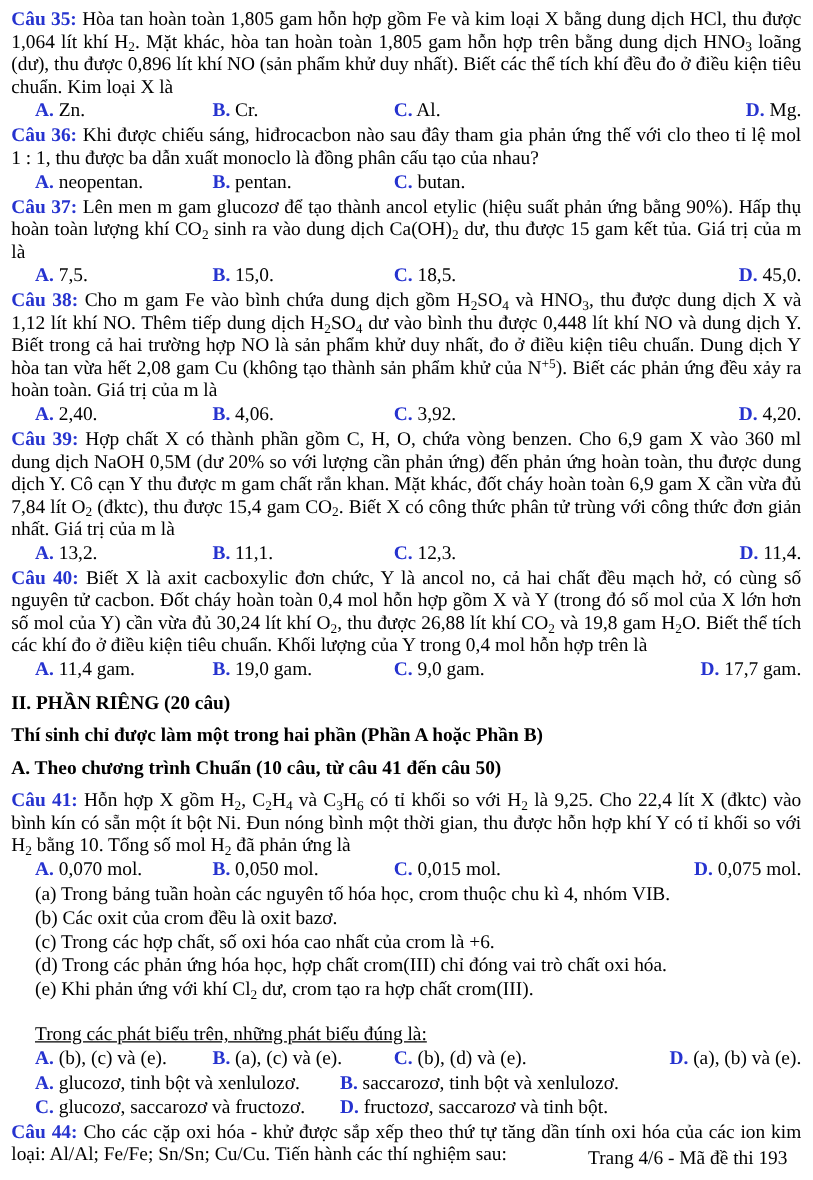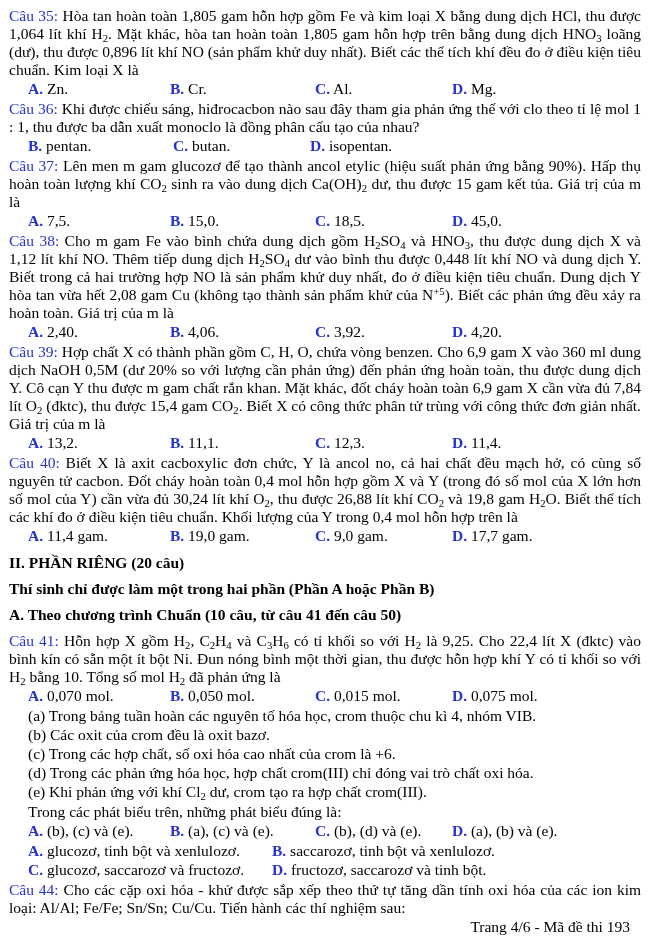--- a/index.html
+++ b/index.html
@@ -11,35 +11,35 @@
     font-family: "Liberation Serif", serif;
     font-size: 15.5px;
     line-height: 18px;
     position: relative;
     overflow: hidden;
   }
   .page { padding: 5px 9px 0 9px; }
 
   .question { margin-top: 2px; }
   .q-body { text-align: justify; }
-  .q-label { color: var(--accent, #2633cf); font-weight: normal; }
+  .q-label { color: var(--accent, #2633cf); font-weight: bold; }
 
   .heading { font-weight: bold; margin-top: 9px; }
   .heading + .question, .heading + .heading { margin-top: 8px; }
 
   .statement, .closing { padding-left: 19px; margin-top: 1px; }
-  .closing { margin-top: 2px; }
+  .closing { margin-top: 18px; text-decoration: underline; }
 
   .options-row { display: flex; padding-left: 19px; margin-top: 1px; }
   .opt { white-space: nowrap; }
   .opt-key { color: var(--accent, #2633cf); font-weight: bold; }
   .layout-four .o0 { width: 142px; }
   .layout-four .o1 { width: 145px; }
   .layout-four .o2 { width: 137px; }
-  .layout-four .o3 { flex: 1; }
+  .layout-four .o3 { flex: 1; text-align: right; }
   .layout-two .o0 { width: 244px; }
   .layout-two .o1 { flex: 1; }
 
   sub { font-size: 69%; vertical-align: baseline; position: relative; top: 0.28em; line-height: 0; }
   sup { font-size: 69%; vertical-align: baseline; position: relative; top: -0.45em; line-height: 0; }
 
   .footer { position: absolute; right: 20px; bottom: 8px; }
 </style>
 </head>
 <body>
@@ -51,23 +51,23 @@
         <div class="options-row layout-four">
           <div class="opt o0"><span class="opt-key">A.</span> Zn.</div>
           <div class="opt o1"><span class="opt-key">B.</span> Cr.</div>
           <div class="opt o2"><span class="opt-key">C.</span> Al.</div>
           <div class="opt o3"><span class="opt-key">D.</span> Mg.</div>
         </div>
       </div>
       <div class="question">
         <div class="q-body"><span class="q-label">Câu 36:</span> Khi được chiếu sáng, hiđrocacbon nào sau đây tham gia phản ứng thế với clo theo tỉ lệ mol 1 : 1, thu được ba dẫn xuất monoclo là đồng phân cấu tạo của nhau?</div>
         <div class="options-row layout-four">
+          <div class="opt o0"><span class="opt-key">A.</span> neopentan.</div>
           <div class="opt o1"><span class="opt-key">B.</span> pentan.</div>
           <div class="opt o2"><span class="opt-key">C.</span> butan.</div>
-          <div class="opt o3"><span class="opt-key">D.</span> isopentan.</div>
         </div>
       </div>
       <div class="question">
         <div class="q-body"><span class="q-label">Câu 37:</span> Lên men m gam glucozơ để tạo thành ancol etylic (hiệu suất phản ứng bằng 90%). Hấp thụ hoàn toàn lượng khí CO<sub>2</sub> sinh ra vào dung dịch Ca(OH)<sub>2</sub> dư, thu được 15 gam kết tủa. Giá trị của m là</div>
         <div class="options-row layout-four">
           <div class="opt o0"><span class="opt-key">A.</span> 7,5.</div>
           <div class="opt o1"><span class="opt-key">B.</span> 15,0.</div>
           <div class="opt o2"><span class="opt-key">C.</span> 18,5.</div>
           <div class="opt o3"><span class="opt-key">D.</span> 45,0.</div>
         </div>

